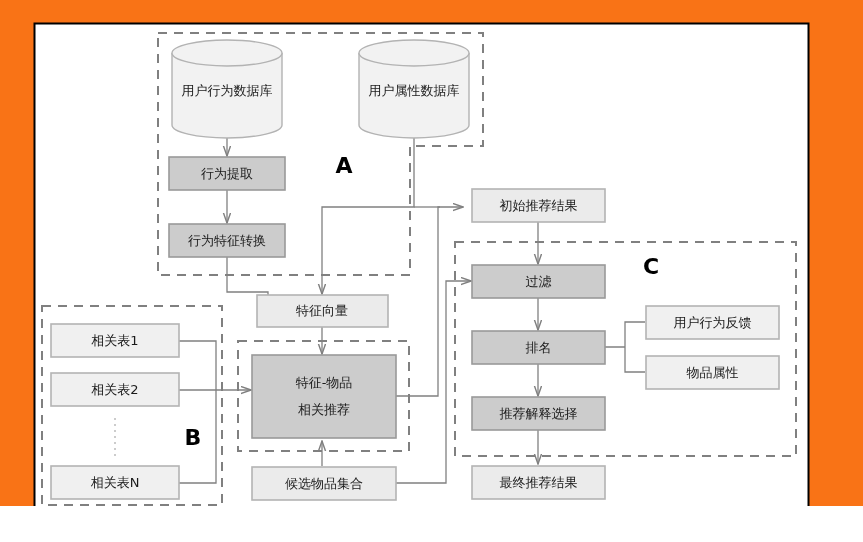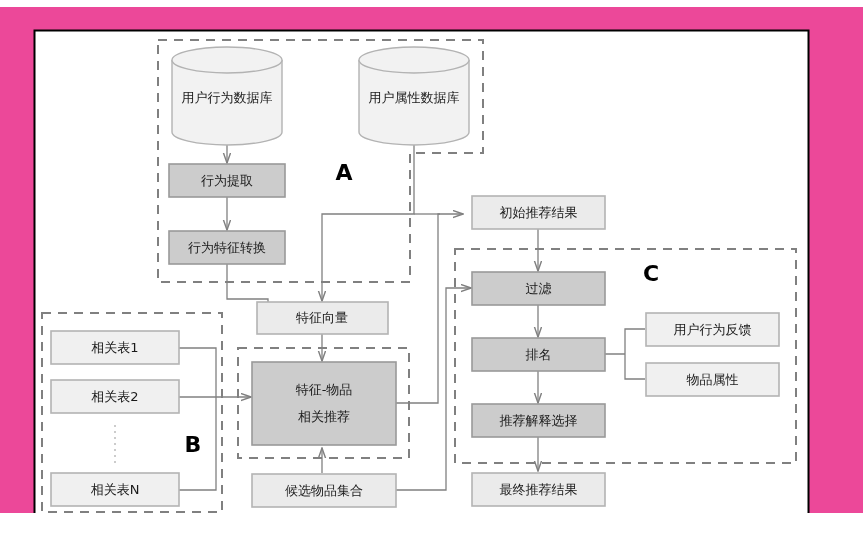--- a/index.html
+++ b/index.html
@@ -5,23 +5,22 @@
   html, body {
     margin: 0;
     padding: 0;
     background: #ffffff;
     font-family: "DejaVu Sans", "Liberation Sans", sans-serif;
   }
   #canvas {
     position: relative;
     width: 863px;
     height: 506px;
-    background: #ec4899;
+    background: #f97316;
     overflow: hidden;
-    margin-top: 7px;
   }
   #canvas svg {
     position: absolute;
     top: 0;
     left: 0;
     width: 863px;
     height: 542px;
   }
   .node-label {
     font-family: "DejaVu Sans", "Liberation Sans", sans-serif;

